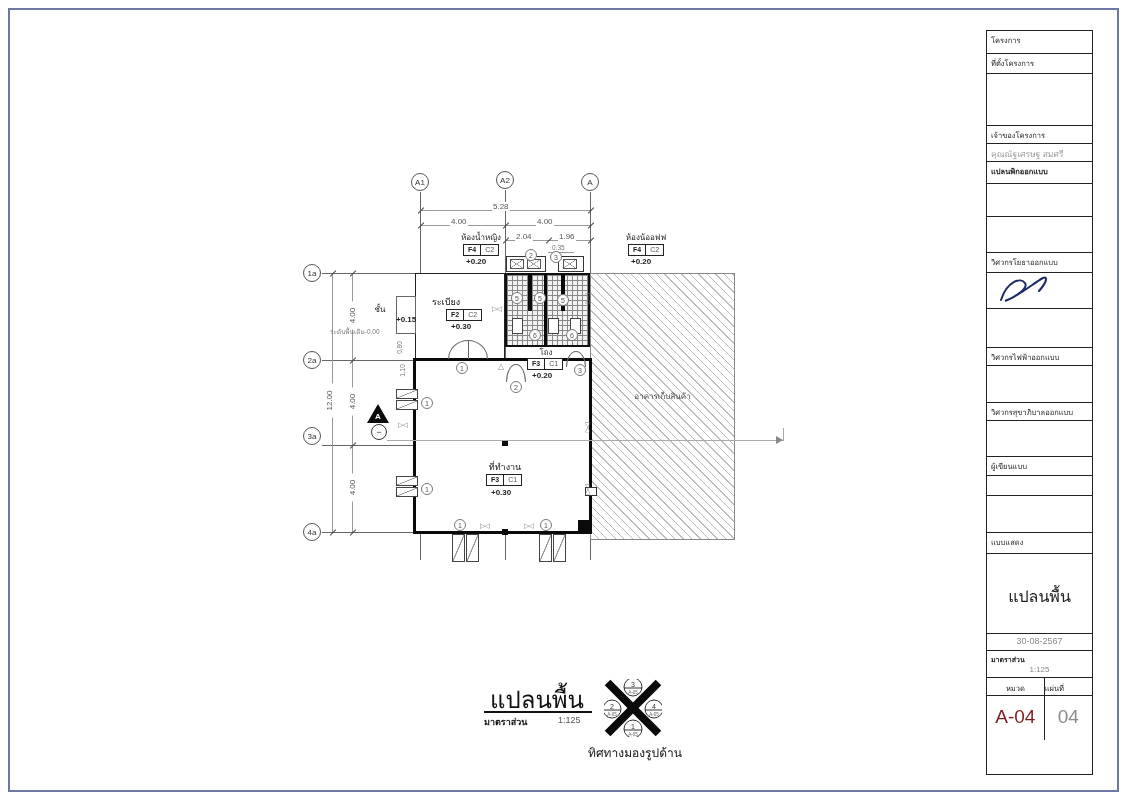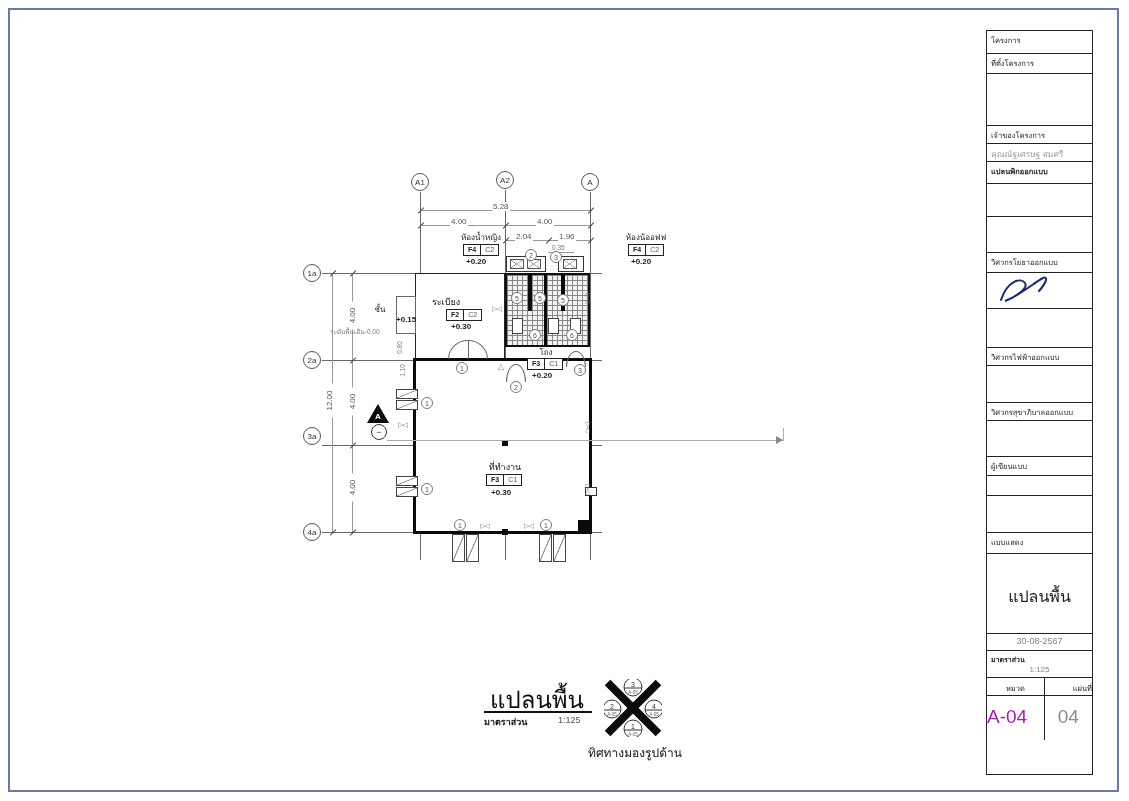--- a/index.html
+++ b/index.html
@@ -115,20 +115,23 @@
   <div class="a tick" style="left:329px;top:532px"></div>
   <div class="a tick" style="left:349px;top:273px"></div>
   <div class="a tick" style="left:349px;top:360px"></div>
   <div class="a tick" style="left:349px;top:445px"></div>
   <div class="a tick" style="left:349px;top:532px"></div>
   <div class="a dim rot" style="left:312px;top:396px;width:34px;text-align:center">12.00</div>
   <div class="a dim rot" style="left:338px;top:311px;width:28px;text-align:center">4.00</div>
   <div class="a dim rot" style="left:338px;top:397px;width:28px;text-align:center">4.00</div>
   <div class="a dim rot" style="left:338px;top:483px;width:28px;text-align:center">4.00</div>
 
+  <div class="a hatch" style="left:590px;top:273px;width:145px;height:267px">
+    <div style="position:absolute;left:0;top:116px;width:100%;text-align:center;font-size:8px;color:#444">อาคารเก็บสินค้า</div>
+  </div>
   <div class="a wall-thin" style="left:415px;top:273px;width:90px;height:87px"></div>
   <div class="a wall-thin" style="left:396px;top:296px;width:20px;height:38px;border-color:#666"></div>
   <div class="a wall-thick" style="left:413px;top:358px;width:179px;height:176px"></div>
   <div class="a tile" style="left:505px;top:273px;width:85px;height:74px"></div>
   <div class="a blk" style="left:528px;top:273px;width:4px;height:38px"></div>
   <div class="a blk" style="left:544px;top:273px;width:3px;height:74px"></div>
   <div class="a blk" style="left:561px;top:273px;width:4px;height:38px"></div>
   <div class="a" style="left:512px;top:318px;width:11px;height:16px;border:1px solid #444;background:#fff"></div>
   <div class="a" style="left:548px;top:318px;width:11px;height:16px;border:1px solid #444;background:#fff"></div>
   <div class="a" style="left:570px;top:318px;width:11px;height:16px;border:1px solid #444;background:#fff"></div>
@@ -322,20 +325,20 @@
     <div class="row" style="height:37px"></div>
     <div class="row lab" style="height:21px">แบบแสดง</div>
     <div class="row" style="height:80px;font-size:16px;text-align:center;padding-top:30px">แปลนพื้น</div>
     <div class="row" style="height:17px;font-size:9px;color:#888;text-align:center;padding-top:2px">30-08-2567</div>
     <div class="row" style="height:27px">
       <div style="font-size:7px;font-weight:bold">มาตราส่วน</div>
       <div style="font-size:8px;color:#888;text-align:center">1:125</div>
     </div>
     <div class="row cols" style="height:18px">
       <div style="width:55%;border-right:1px solid #222;text-align:center;font-size:7.5px;padding-top:4px">หมวด</div>
-      <div style="width:45%;text-align:right;font-size:7.5px;padding-top:4px">แผ่นที่</div>
+      <div style="width:45%;text-align:left;font-size:7.5px;padding-top:4px">แผ่นที่</div>
     </div>
     <div class="row cols" style="height:44px;border-bottom:none">
-      <div style="width:55%;border-right:1px solid #222;font-size:19px;color:#a21caf;padding-top:10px">A-04</div>
+      <div style="width:55%;border-right:1px solid #222;text-align:center;font-size:19px;color:#7f1d1d;padding-top:10px">A-04</div>
       <div style="width:45%;text-align:center;font-size:19px;color:#8a8a8a;padding-top:10px">04</div>
     </div>
   </div>
 </div>
 
 </body></html>

